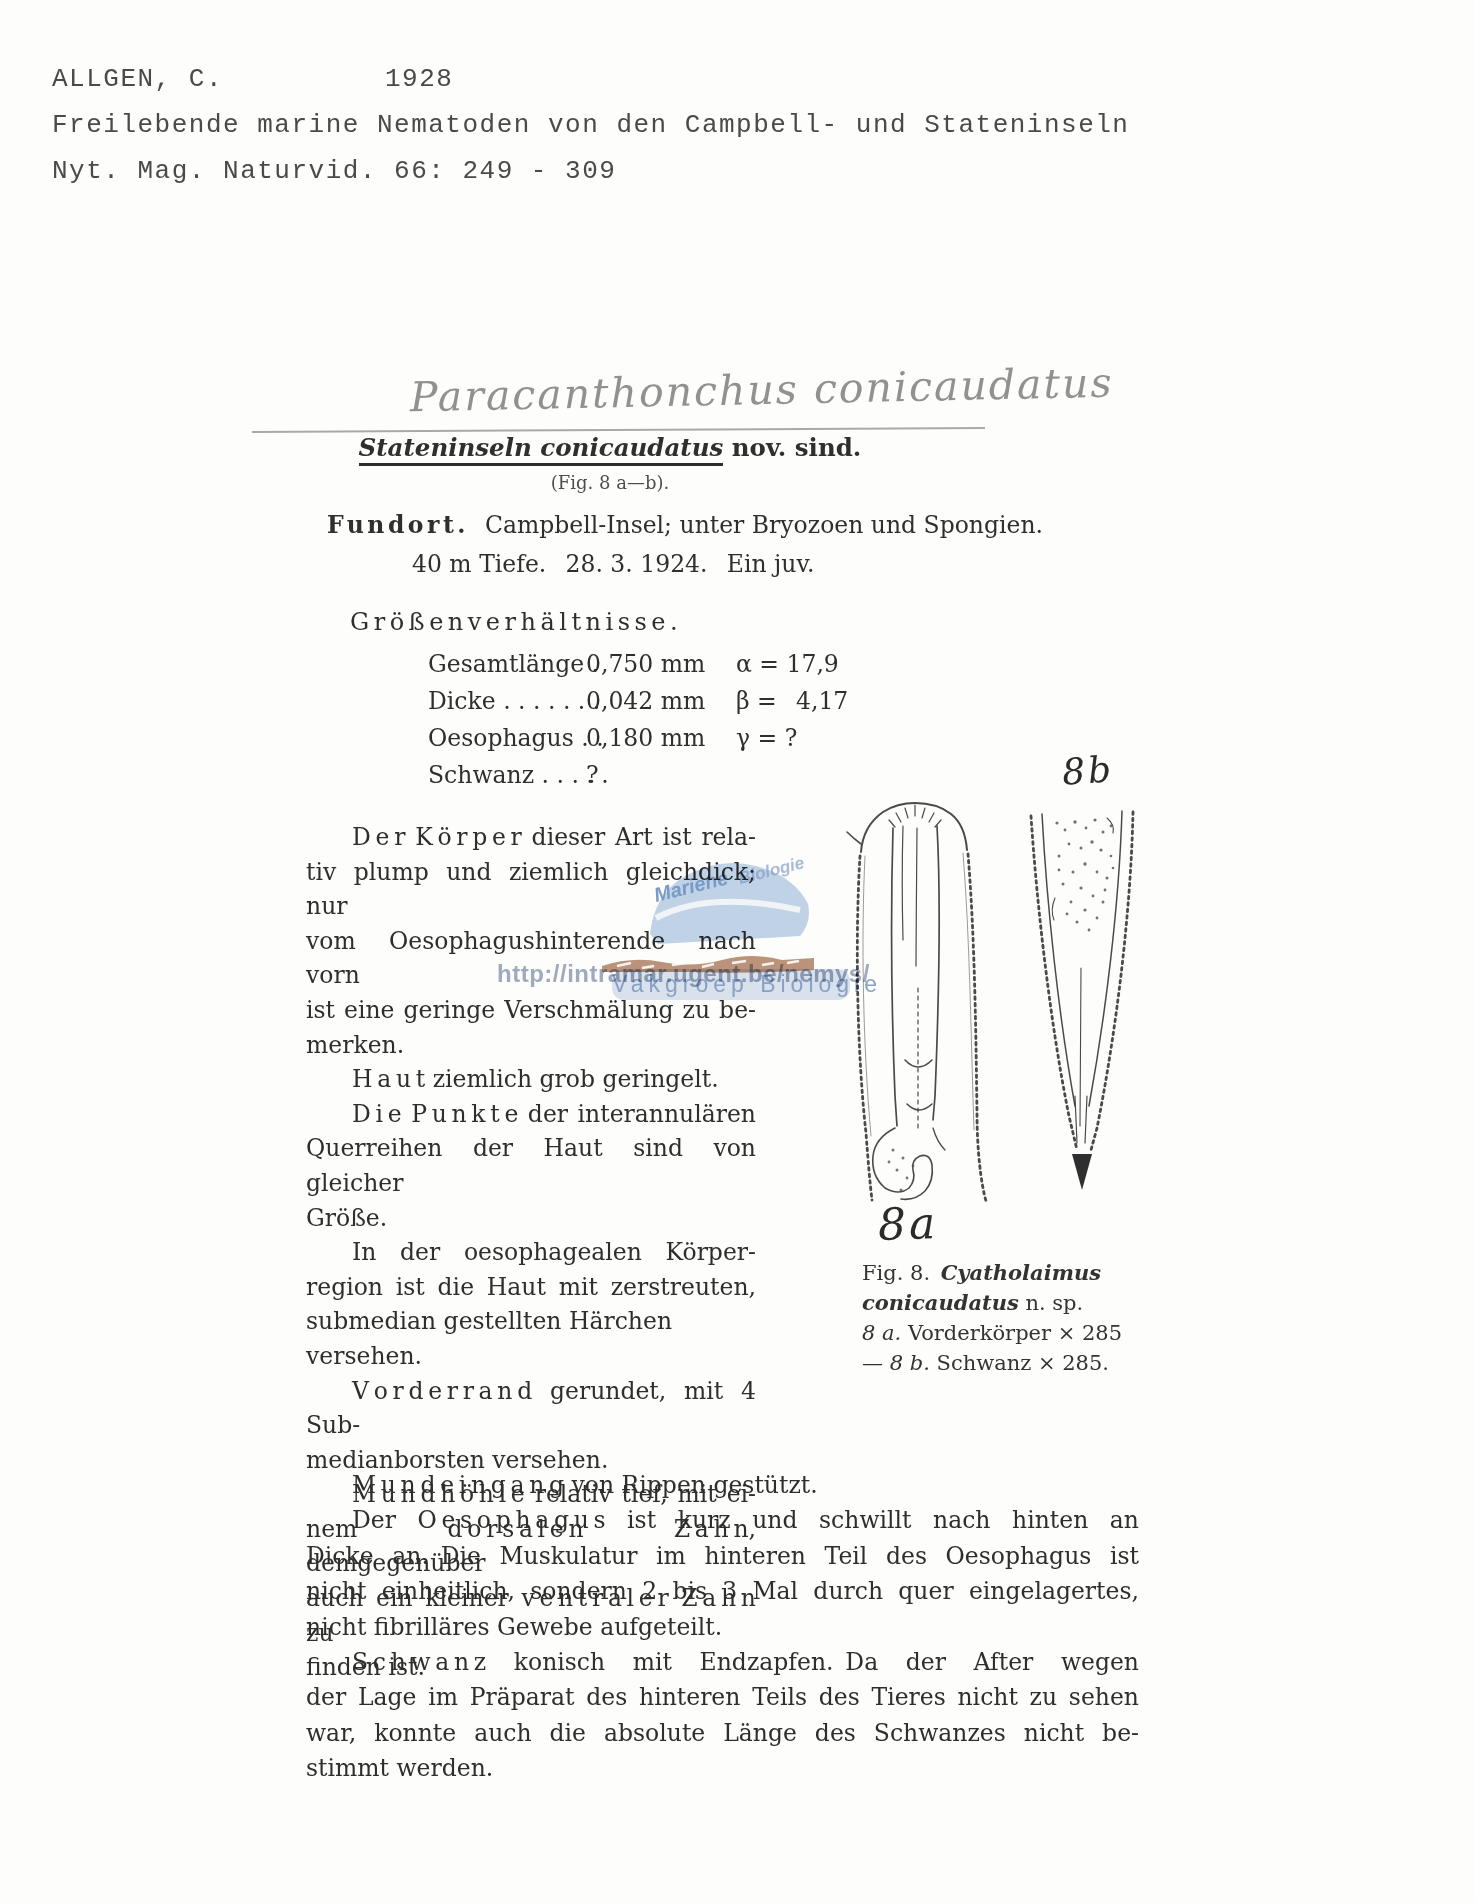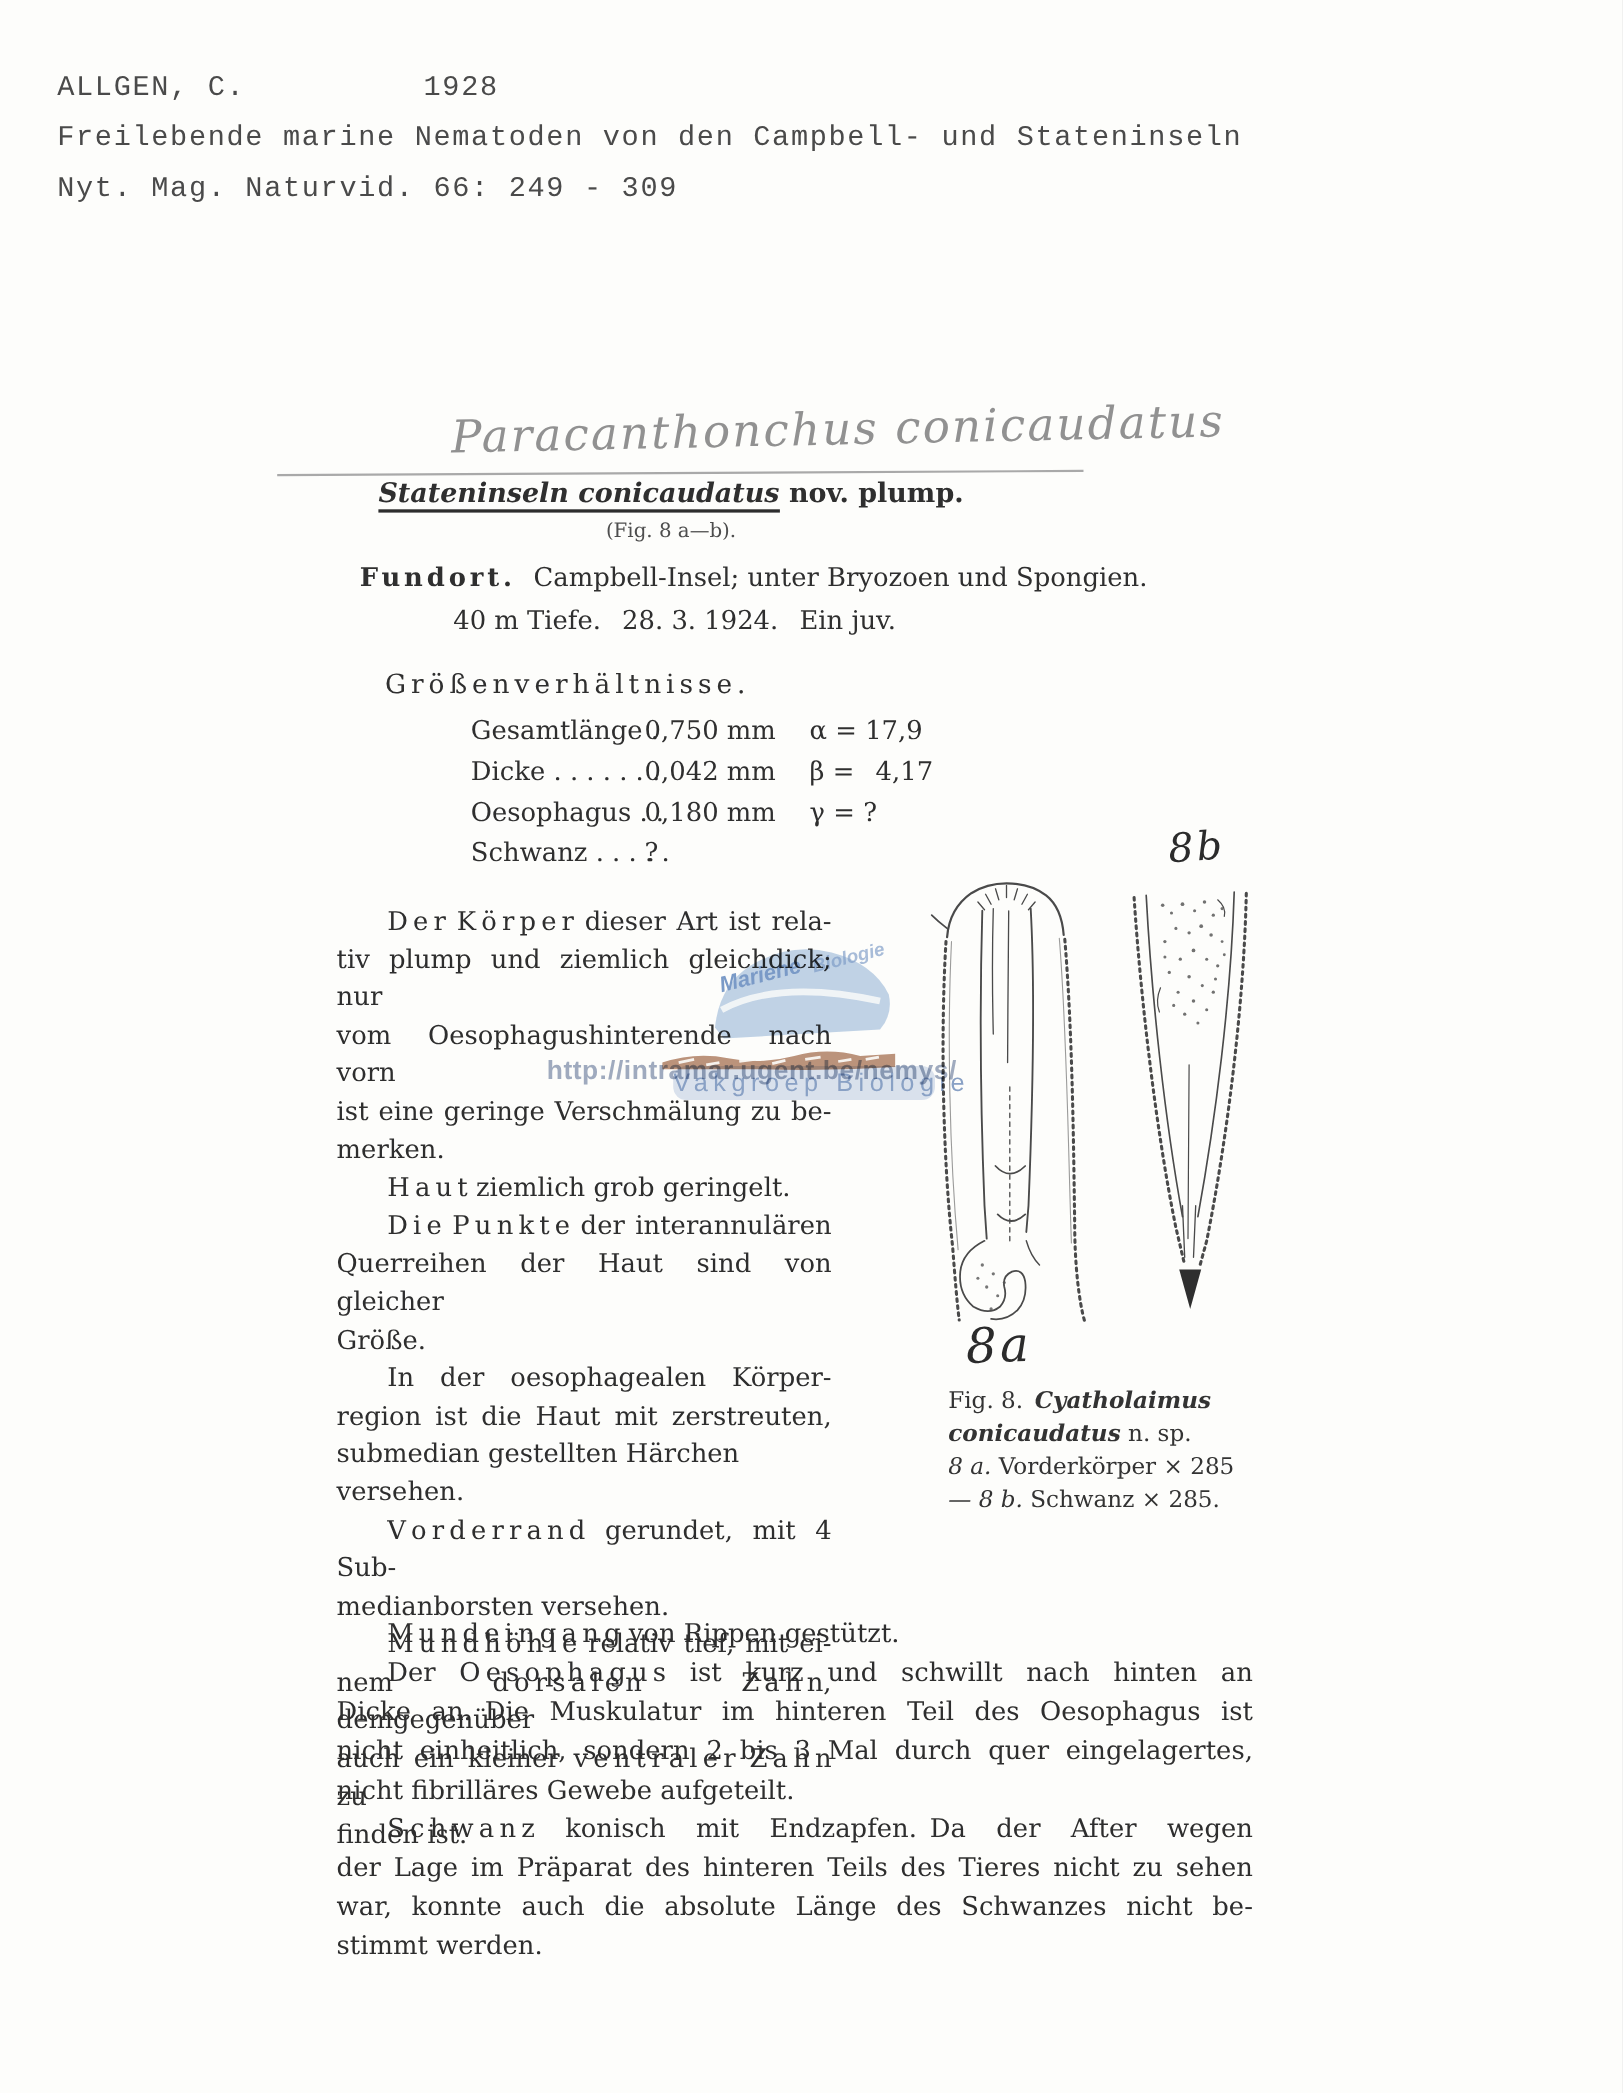--- a/index.html
+++ b/index.html
@@ -103,21 +103,21 @@
     </div>
     <div>Freilebende marine Nematoden von den Campbell- und Stateninseln</div>
     <div>Nyt. Mag. Naturvid. 66: 249 - 309</div>
   </div>
 
   <div class="annotation">Paracanthonchus conicaudatus</div>
   <div class="pencil-underline"></div>
 
   <div class="heading-block">
     <div class="species-title">
-      <span class="sp-name">Stateninseln conicaudatus</span><span> nov. plump.</span>
+      <span class="sp-name">Stateninseln conicaudatus</span><span> nov. sind.</span>
     </div>
     <div class="fig-ref">(Fig. 8 a—b).</div>
   </div>
 
   <div class="fundort">
     <span class="fundort-label">Fundort.</span><span>Campbell-Insel; unter Bryozoen und Spongien.</span>
   </div>
   <div class="fundort-l2">40 m Tiefe.  28. 3. 1924.  Ein juv.</div>
 
   <div class="meas-heading">Größenverhältnisse.</div>

